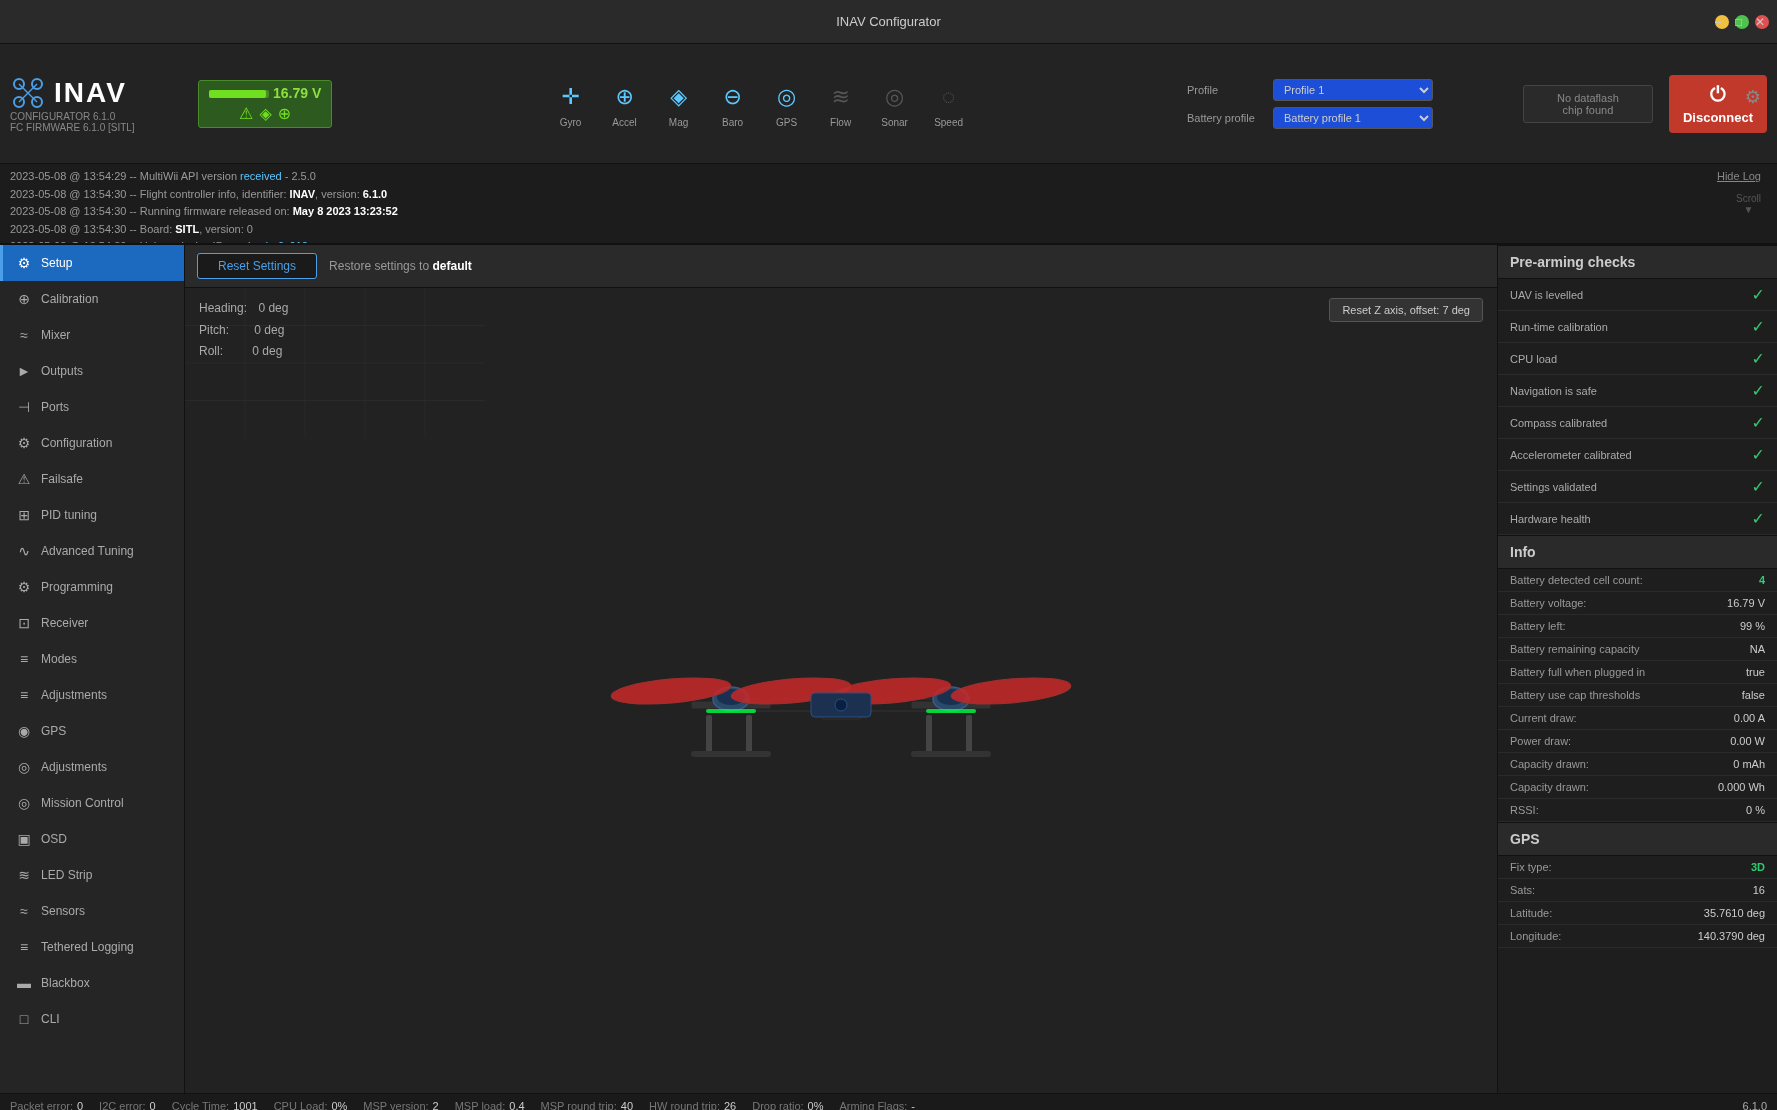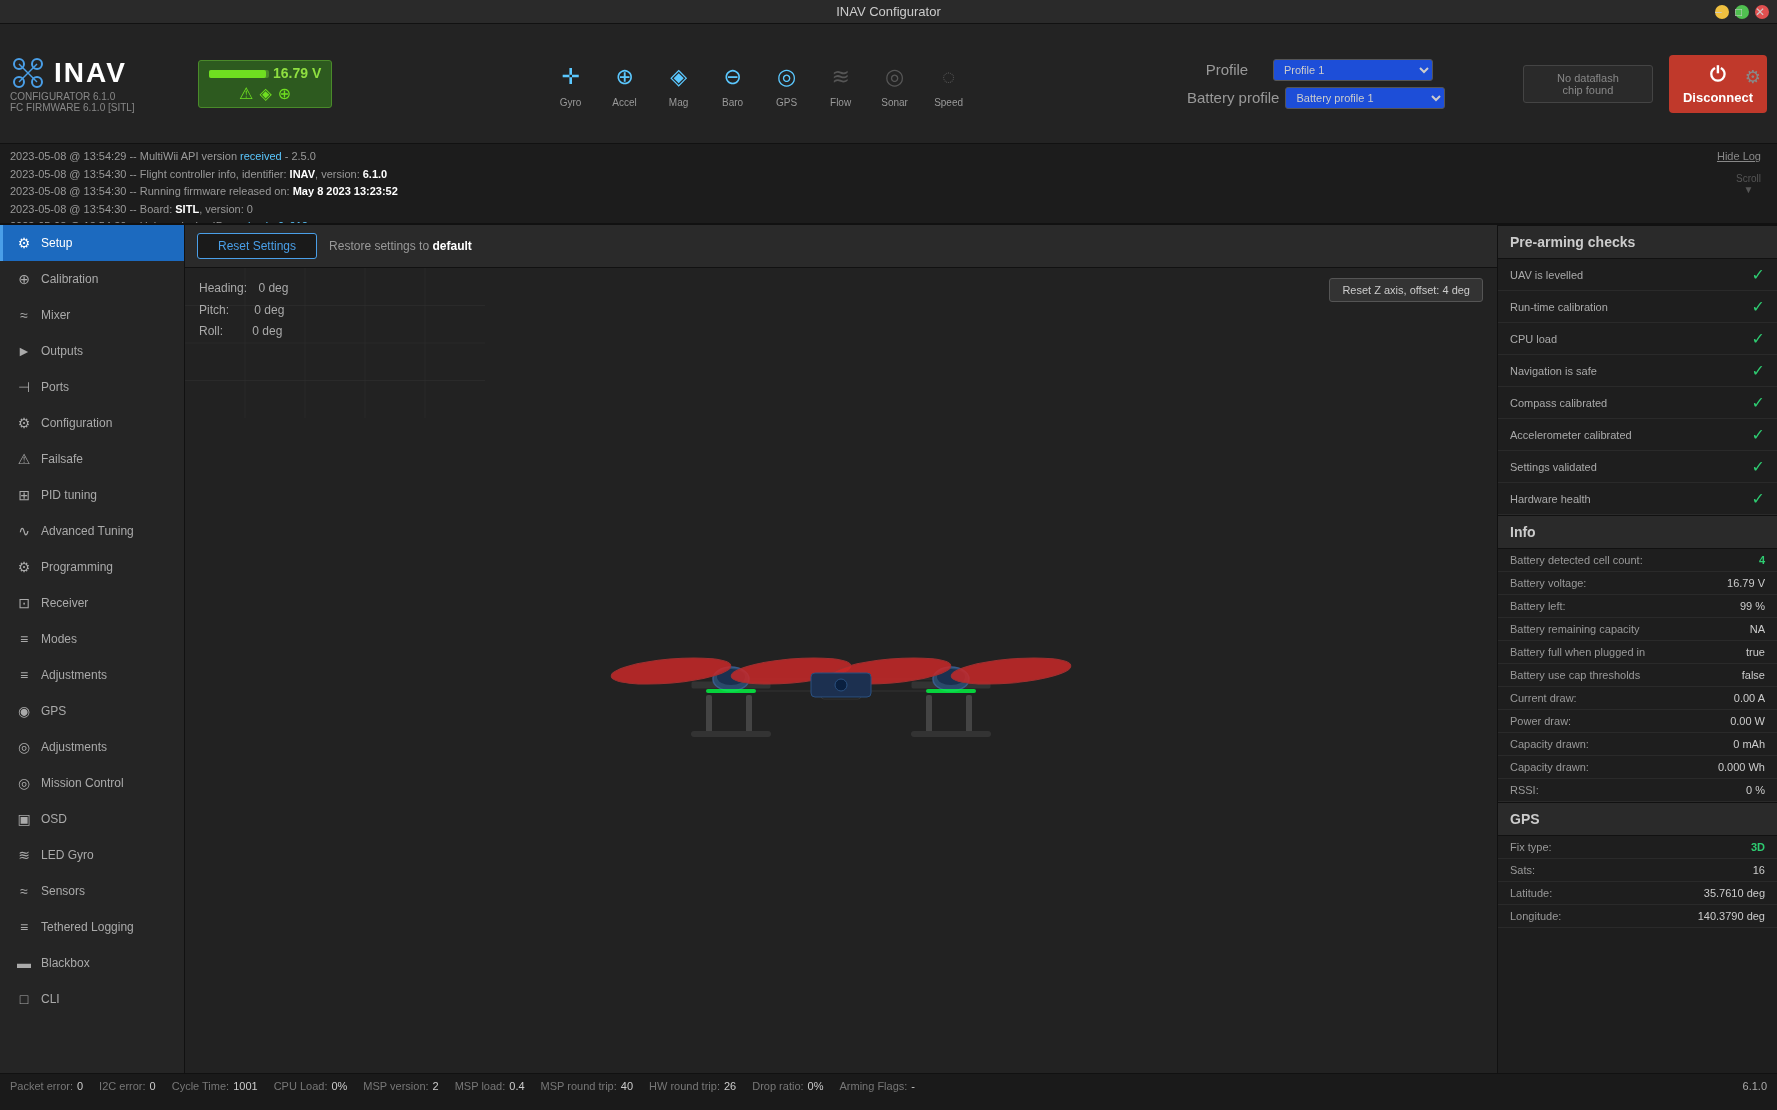--- a/index.html
+++ b/index.html
@@ -9,21 +9,21 @@
       background: #1a1a1a;
       font-family: 'Segoe UI', Arial, sans-serif;
       font-size: 12px;
       color: #ccc;
       overflow: hidden;
     }
 
     
     #titlebar {
       background: #2a2a2a;
-      height: 24px;
+      height: 44px;
       display: flex;
       align-items: center;
       justify-content: center;
       position: relative;
       border-bottom: 1px solid #111;
     }
     #titlebar .title {
       color: #ccc;
       font-size: 13px;
     }
@@ -145,23 +145,23 @@
       min-width: 320px;
       margin-right: 8px;
     }
     .profile-row {
       display: flex;
       align-items: center;
       gap: 6px;
     }
     .profile-row label {
       color: #999;
-      font-size: 15px;
+      font-size: 11px;
       min-width: 80px;
-      text-align: center;
+      text-align: left;
     }
     .profile-select {
       background: #1d4ed8;
       border: 1px solid #555;
       color: #ccc;
       padding: 3px 6px;
       font-size: 11px;
       border-radius: 3px;
       min-width: 160px;
       cursor: pointer;
@@ -604,21 +604,21 @@
       <div class="sidebar-item">
     <span class="s-icon">◎</span>
     <span>Mission Control</span>
   </div>
       <div class="sidebar-item">
     <span class="s-icon">▣</span>
     <span>OSD</span>
   </div>
       <div class="sidebar-item">
     <span class="s-icon">≋</span>
-    <span>LED Gyro</span>
+    <span>LED Strip</span>
   </div>
       <div class="sidebar-item">
     <span class="s-icon">≈</span>
     <span>Sensors</span>
   </div>
       <div class="sidebar-item">
     <span class="s-icon">≡</span>
     <span>Tethered Logging</span>
   </div>
       <div class="sidebar-item">
@@ -663,21 +663,21 @@
         <div>
           <span>Pitch:</span>
           <span style="margin-left:22px;">0 deg</span>
         </div>
         <div>
           <span>Roll:</span>
           <span style="margin-left:26px;">0 deg</span>
         </div>
       </div>
 
-      <button id="reset-z-btn">Reset Z axis, offset: 4 deg</button>
+      <button id="reset-z-btn">Reset Z axis, offset: 7 deg</button>
 
       <div id="drone-display">
         <svg width="500" height="200" viewBox="0 0 500 200" xmlns="http://www.w3.org/2000/svg">
 
           <rect x="130" y="108" width="240" height="12" rx="4" fill="#222" stroke="#333" stroke-width="1"></rect>
           <rect x="230" y="100" width="40" height="28" rx="3" fill="#1a1a1a" stroke="#333" stroke-width="1"></rect>
 
           <rect x="100" y="110" width="80" height="8" rx="2" fill="#333" stroke="#222"></rect>
 
           <rect x="320" y="110" width="80" height="8" rx="2" fill="#333" stroke="#222"></rect>

